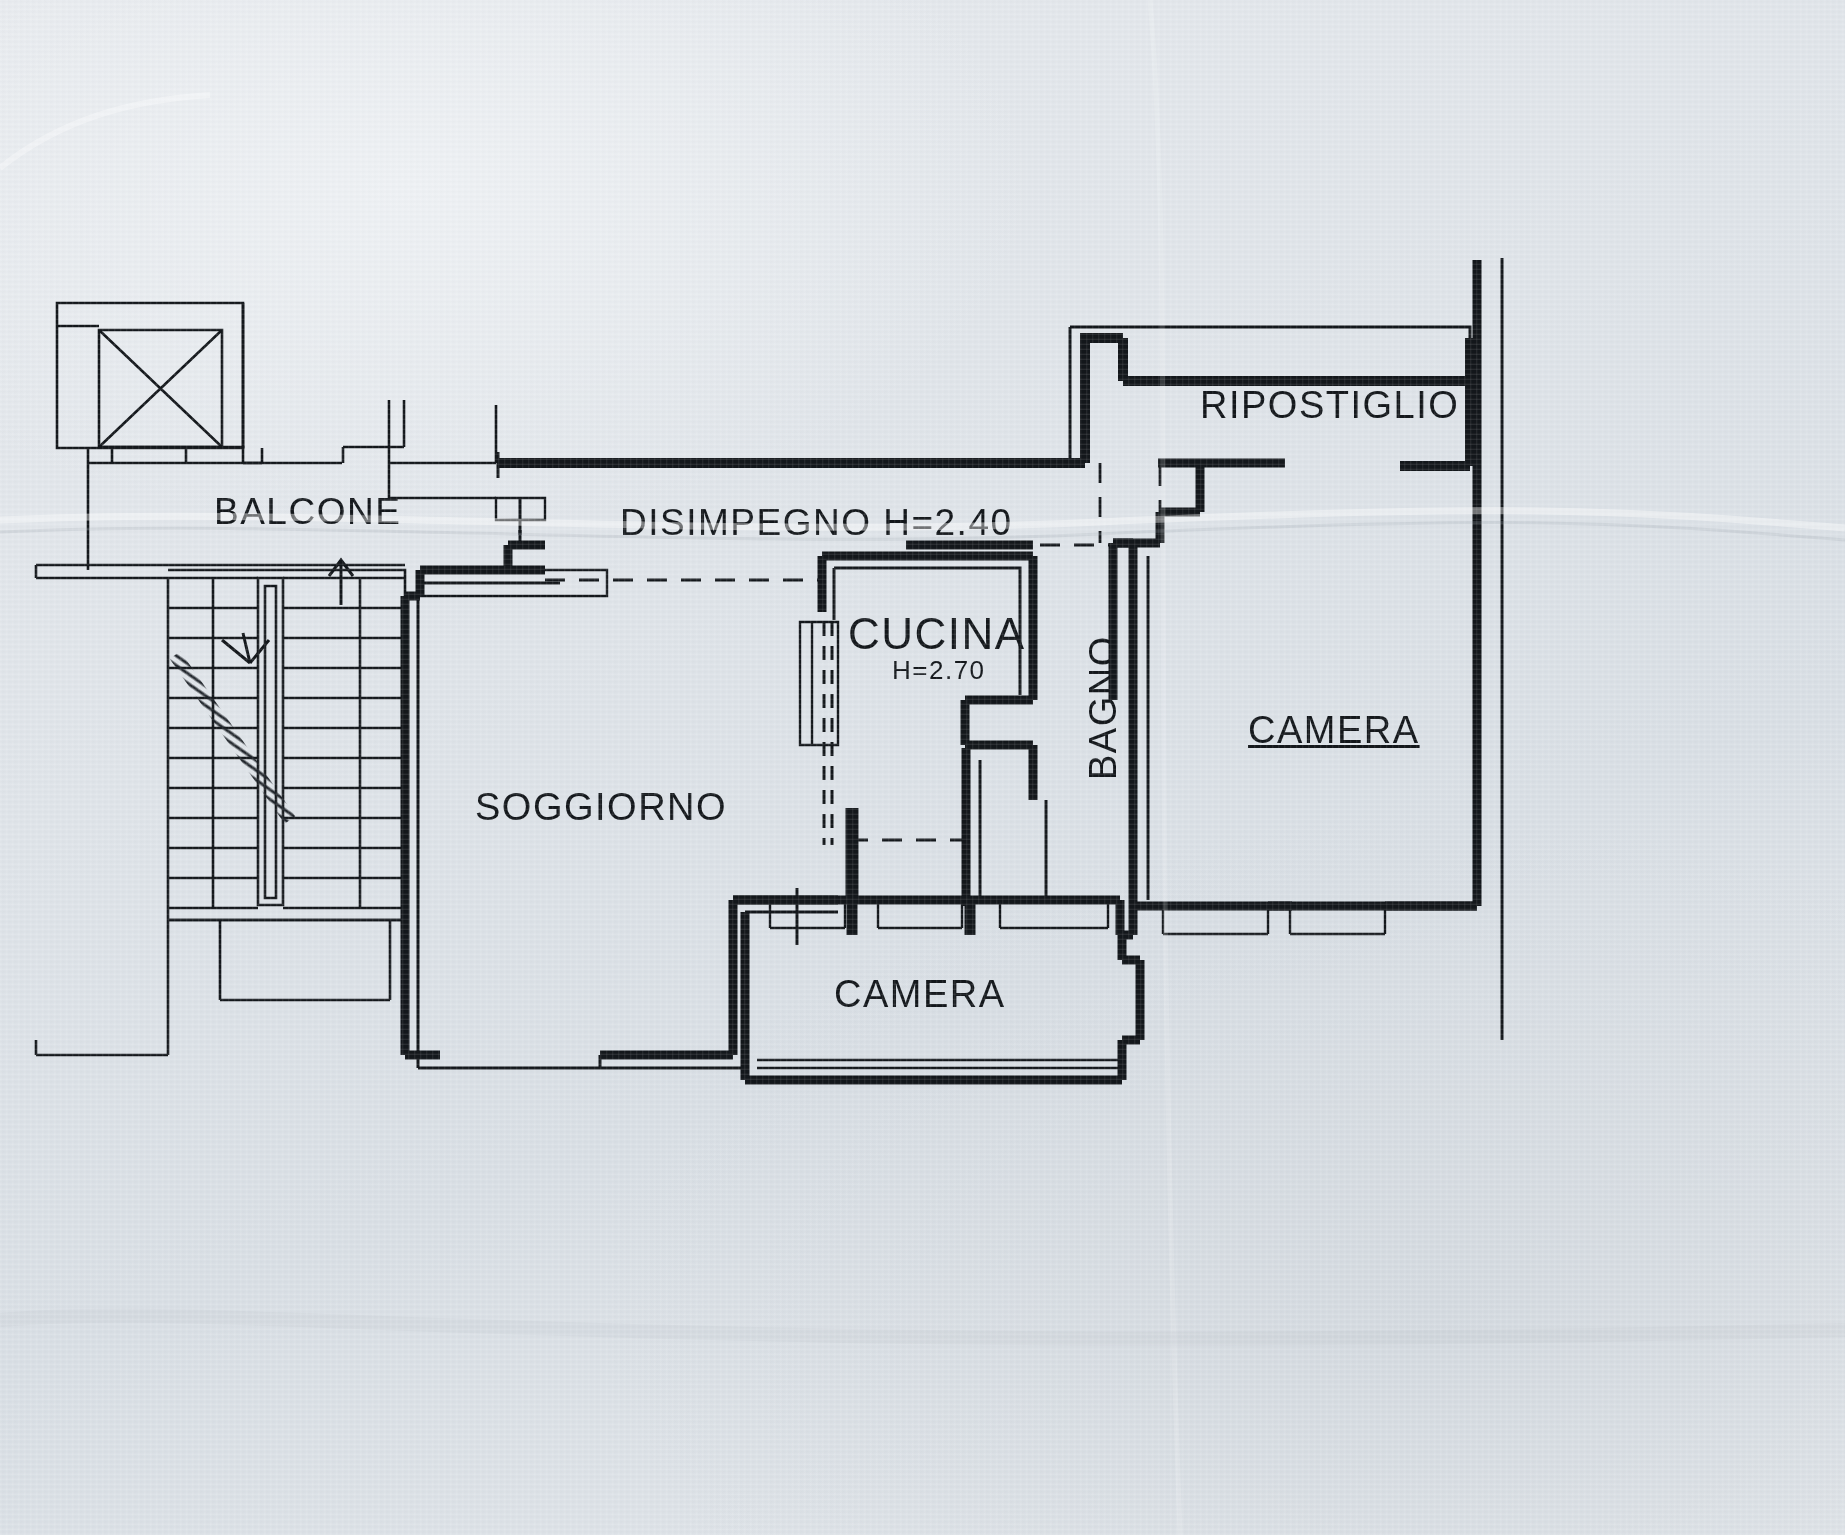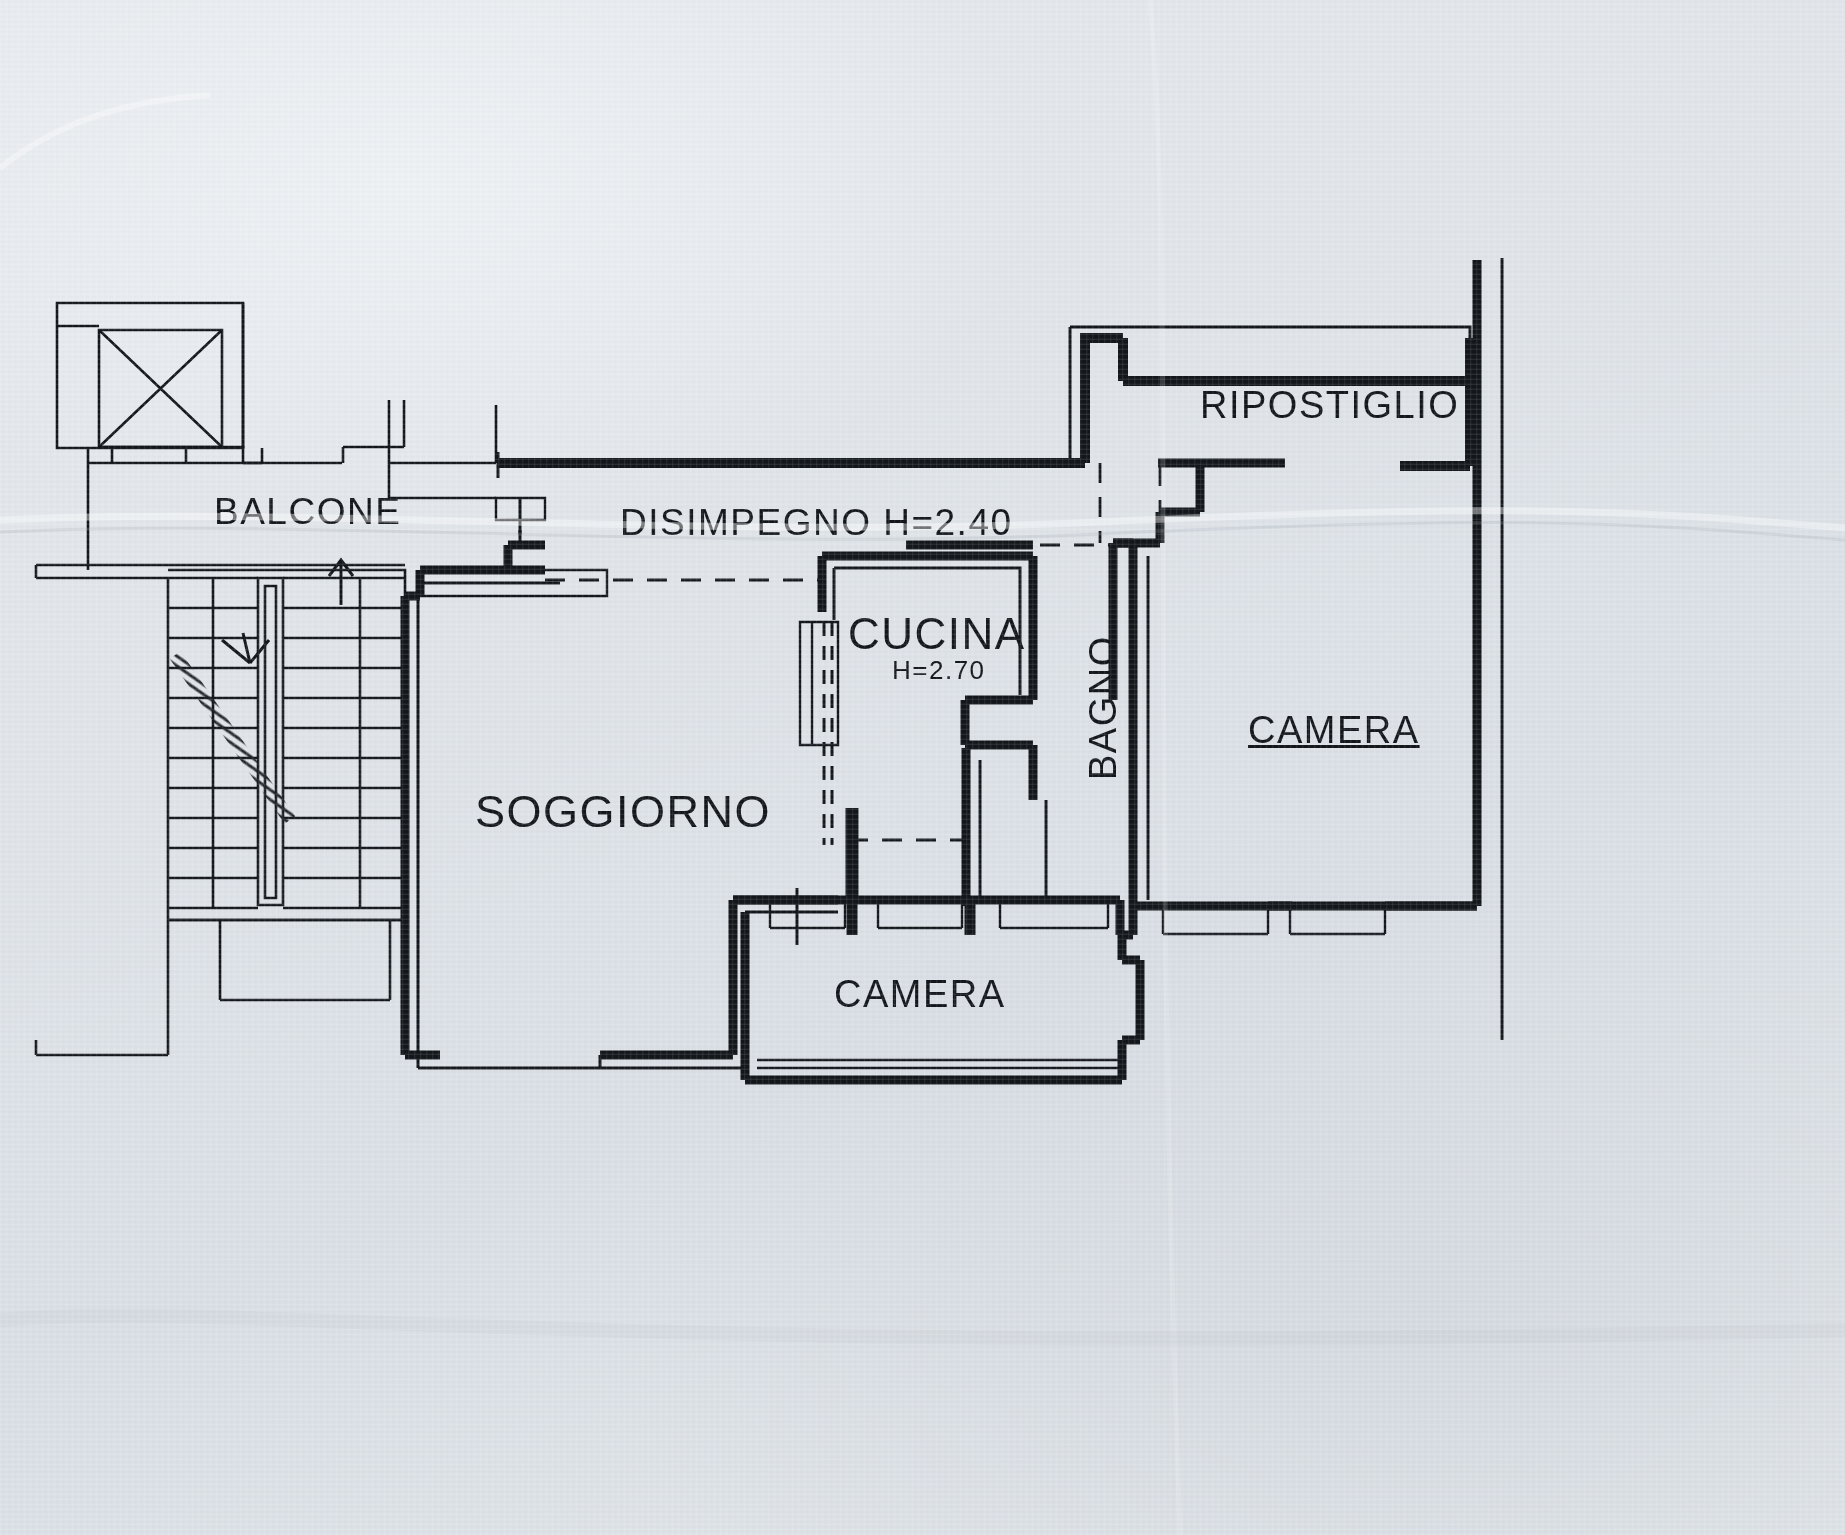--- a/index.html
+++ b/index.html
@@ -359,21 +359,21 @@
   <div class="lbl" style="left:1155px; top:383px; font-size:38px;margin-left:45px;">RIPOSTIGLIO</div>
 
   <div class="lbl" style="left:812px; top:608px; font-size:44px;margin-left:36px;">CUCINA</div>
 
   <div class="lbl" style="left:892px; top:655px; font-size:26px;">H=2.70</div>
 
   <div class="lbl rot" style="left:1081px; top:780px; font-size:38px;">BAGNO</div>
 
   <div class="lbl" style="left:1248px; top:708px; font-size:38px;text-decoration:underline;">CAMERA</div>
 
-  <div class="lbl" style="left:475px; top:785px; font-size:45px;text-align:center;">SOGGIORNO</div>
+  <div class="lbl" style="left:475px; top:785px; font-size:38px;text-align:center;">SOGGIORNO</div>
 
   <div class="lbl" style="left:834px; top:972px; font-size:38px;">CAMERA</div>
 
   <svg id="creases" viewBox="0 0 1845 1535" xmlns="http://www.w3.org/2000/svg">
 
     <path d="M0 520 C 300 505, 700 540, 1100 522 S 1600 508, 1845 528" fill="none" stroke="#ffffff" stroke-width="7" opacity=".40"></path>
     <path d="M0 532 C 300 517, 700 552, 1100 534 S 1600 520, 1845 540" fill="none" stroke="#9aa3ab" stroke-width="3" opacity=".22"></path>
 
     <path d="M0 168 C 60 120, 130 100, 210 95" fill="none" stroke="#ffffff" stroke-width="6" opacity=".35"></path>
 

